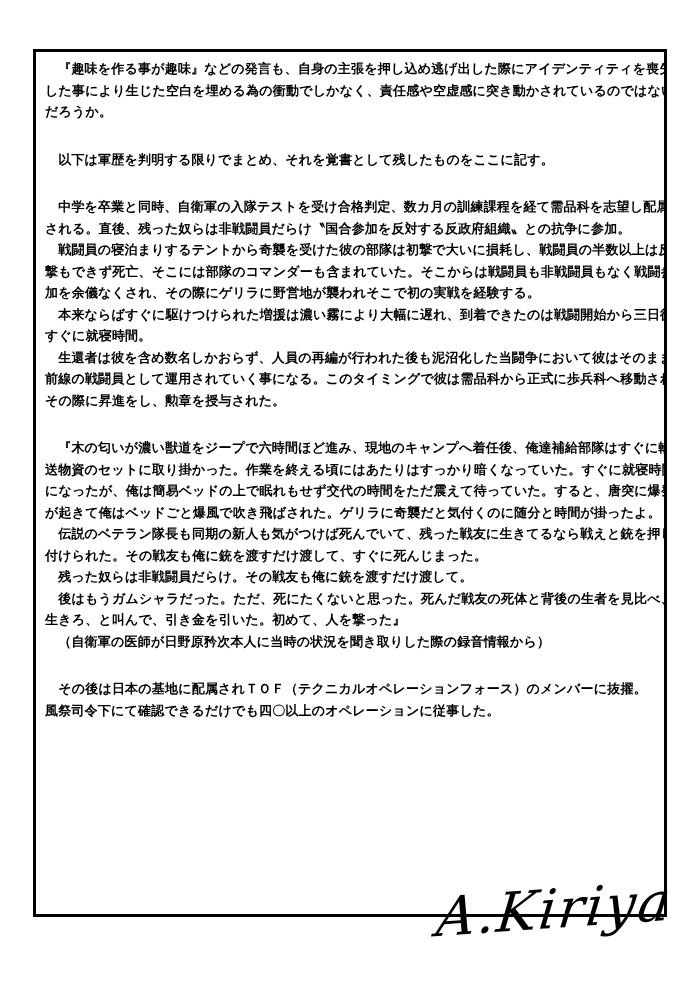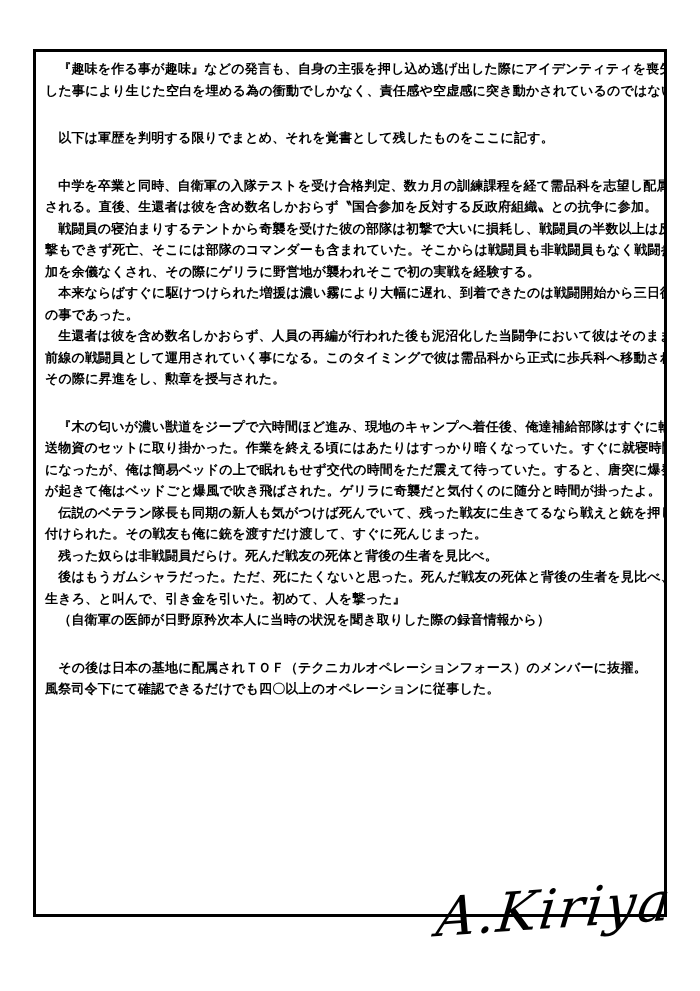--- a/index.html
+++ b/index.html
@@ -63,44 +63,45 @@
 </style>
 </head>
 <body>
 
 <div class="page">
   <div class="memo-box">
     <div>
         <div class="para">
           <div class="line">　『趣味を作る事が趣味』などの発言も、自身の主張を押し込め逃げ出した際にアイデンティティを喪失</div>
           <div class="line">した事により生じた空白を埋める為の衝動でしかなく、責任感や空虚感に突き動かされているのではない</div>
+          <div class="line">だろうか。</div>
         </div>
         <div class="para">
           <div class="line">　以下は軍歴を判明する限りでまとめ、それを覚書として残したものをここに記す。</div>
         </div>
         <div class="para">
           <div class="line">　中学を卒業と同時、自衛軍の入隊テストを受け合格判定、数カ月の訓練課程を経て需品科を志望し配属</div>
-          <div class="line">される。直後、生還者は彼を含め数名しかおらず〝国合参加を反対する反政府組織〟との抗争に参加。</div>
+          <div class="line">される。直後、残った奴らは非戦闘員だらけ〝国合参加を反対する反政府組織〟との抗争に参加。</div>
           <div class="line">　戦闘員の寝泊まりするテントから奇襲を受けた彼の部隊は初撃で大いに損耗し、戦闘員の半数以上は反</div>
           <div class="line">撃もできず死亡、そこには部隊のコマンダーも含まれていた。そこからは戦闘員も非戦闘員もなく戦闘参</div>
           <div class="line">加を余儀なくされ、その際にゲリラに野営地が襲われそこで初の実戦を経験する。</div>
           <div class="line">　本来ならばすぐに駆けつけられた増援は濃い霧により大幅に遅れ、到着できたのは戦闘開始から三日後</div>
-          <div class="line">の事であった。</div>
+          <div class="line">すぐに就寝時間。</div>
           <div class="line">　生還者は彼を含め数名しかおらず、人員の再編が行われた後も泥沼化した当闘争において彼はそのまま</div>
           <div class="line">前線の戦闘員として運用されていく事になる。このタイミングで彼は需品科から正式に歩兵科へ移動され、</div>
           <div class="line">その際に昇進をし、勲章を授与された。</div>
         </div>
         <div class="para">
           <div class="line">　『木の匂いが濃い獣道をジープで六時間ほど進み、現地のキャンプへ着任後、俺達補給部隊はすぐに輸</div>
           <div class="line">送物資のセットに取り掛かった。作業を終える頃にはあたりはすっかり暗くなっていた。すぐに就寝時間</div>
           <div class="line">になったが、俺は簡易ベッドの上で眠れもせず交代の時間をただ震えて待っていた。すると、唐突に爆発</div>
           <div class="line">が起きて俺はベッドごと爆風で吹き飛ばされた。ゲリラに奇襲だと気付くのに随分と時間が掛ったよ。</div>
           <div class="line">　伝説のベテラン隊長も同期の新人も気がつけば死んでいて、残った戦友に生きてるなら戦えと銃を押し</div>
           <div class="line">付けられた。その戦友も俺に銃を渡すだけ渡して、すぐに死んじまった。</div>
-          <div class="line">　残った奴らは非戦闘員だらけ。死んだ戦友の死体と背後の生者を見比べ。</div>
+          <div class="line">　残った奴らは非戦闘員だらけ。その戦友も俺に銃を渡すだけ渡して。</div>
           <div class="line">　後はもうガムシャラだった。ただ、死にたくないと思った。死んだ戦友の死体と背後の生者を見比べ、</div>
           <div class="line">生きろ、と叫んで、引き金を引いた。初めて、人を撃った』</div>
           <div class="line">　（自衛軍の医師が日野原矜次本人に当時の状況を聞き取りした際の録音情報から）</div>
         </div>
         <div class="para">
           <div class="line">　その後は日本の基地に配属されＴＯＦ（テクニカルオペレーションフォース）のメンバーに抜擢。</div>
           <div class="line">風祭司令下にて確認できるだけでも四〇以上のオペレーションに従事した。</div>
         </div>
       </div>
   </div>

